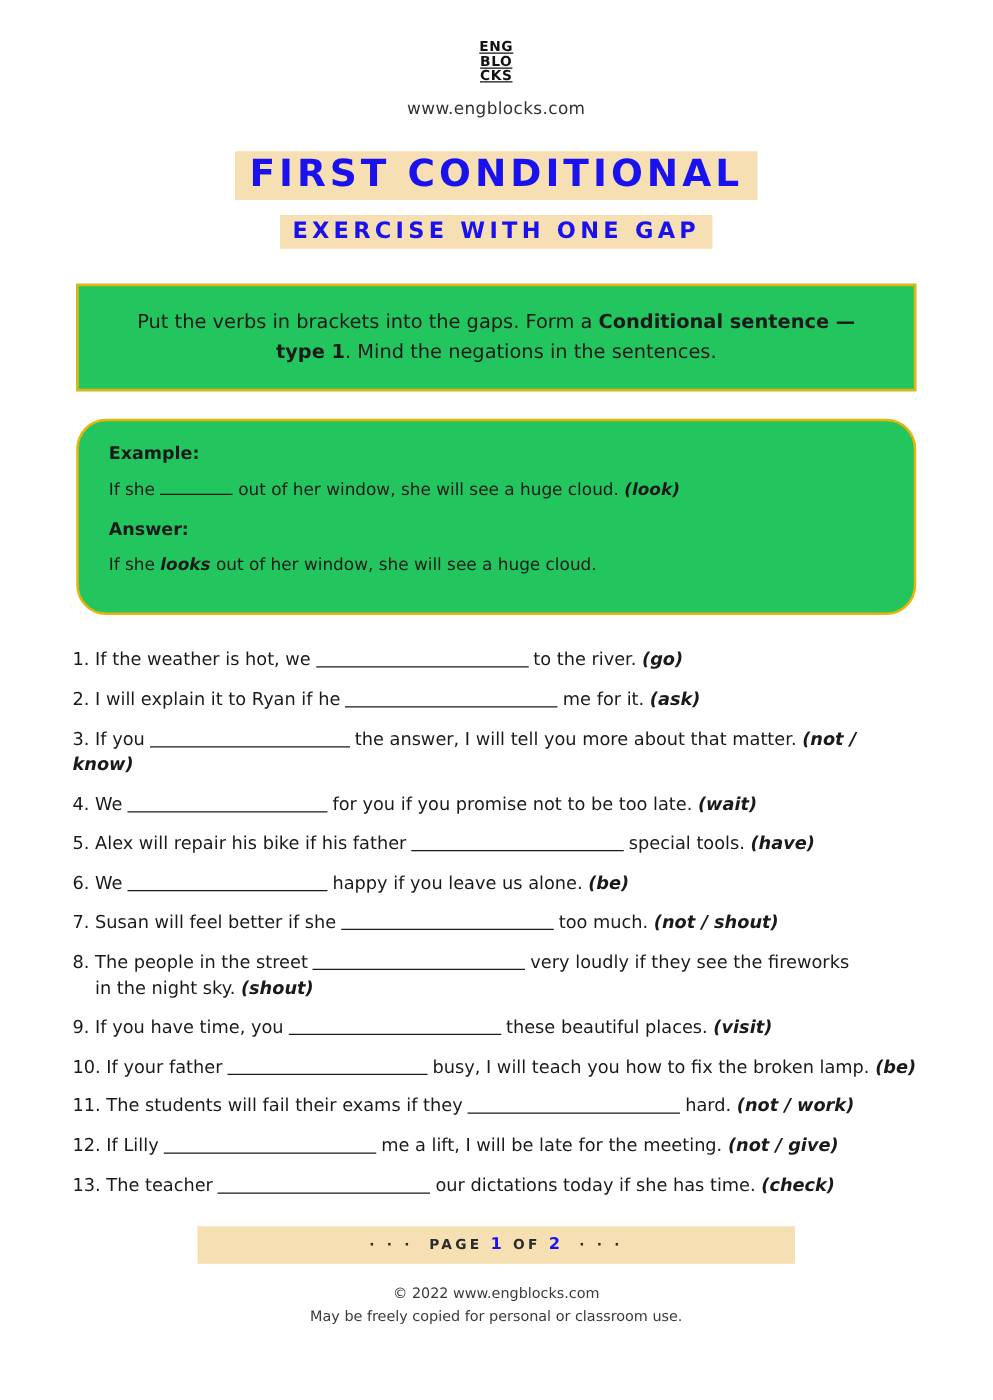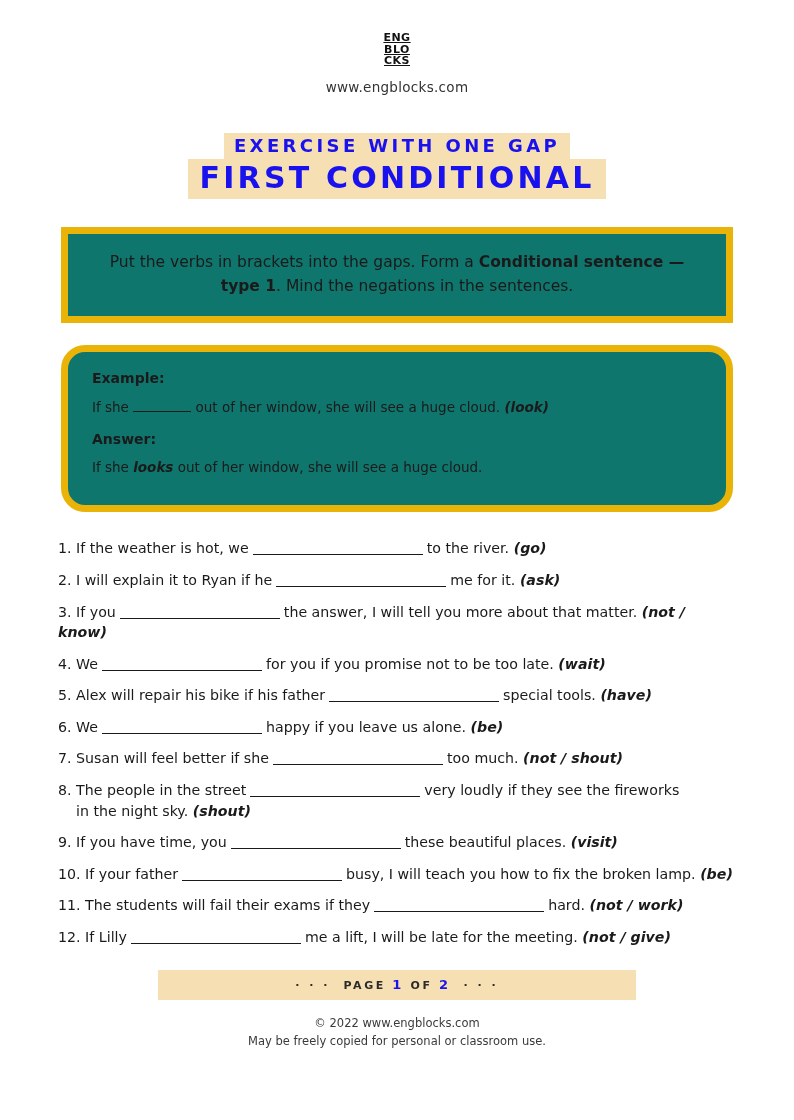--- a/index.html
+++ b/index.html
@@ -69,22 +69,22 @@
     color: #1a12ee;
     font-weight: 700;
     font-size: 18px;
     letter-spacing: 3.4px;
     padding: 3px 10px 4px 10px;
     line-height: 1.1;
   }
 
   
   .box {
-    border: 7px solid #eab308;
-    background: #0f766e;
+    border: 2px solid #eab308;
+    background: #22c55e;
     margin: 0 auto;
     box-sizing: border-box;
   }
   .instruction-box {
     margin-top: 28px;
     width: 672px;
     padding: 16px 34px 18px 34px;
     text-align: center;
     font-size: 15.5px;
     line-height: 1.55;
@@ -181,22 +181,22 @@
   <div class="logo-wrap">
     <div class="logo">
       <div>ENG</div>
       <div>BLO</div>
       <div>CKS</div>
     </div>
     <div class="site-url">www.engblocks.com</div>
   </div>
 
   <div class="title-block">
+    <div><span class="title-main">FIRST CONDITIONAL</span></div>
     <div><span class="title-sub">EXERCISE WITH ONE GAP</span></div>
-    <div><span class="title-main">FIRST CONDITIONAL</span></div>
   </div>
 
   <div class="box instruction-box">
     <span>Put the verbs in brackets into the gaps. Form a </span><b>Conditional sentence — type 1</b><span>. Mind the negations in the sentences.</span>
   </div>
 
   <div class="box example-box">
     <div class="example-label">Example:</div>
     <div class="example-line">
       <span>If she</span>
@@ -218,20 +218,21 @@
       <div class="ex-item"><span>3.</span> <span>If you</span><span class="blank" style="width: 160px;"></span><span>the answer, I will tell you more about that matter.</span> <span class="verb">(not / know)</span></div>
       <div class="ex-item"><span>4.</span> <span>We</span><span class="blank" style="width: 160px;"></span><span>for you if you promise not to be too late.</span> <span class="verb">(wait)</span></div>
       <div class="ex-item"><span>5.</span> <span>Alex will repair his bike if his father</span><span class="blank" style="width: 170px;"></span><span>special tools.</span> <span class="verb">(have)</span></div>
       <div class="ex-item"><span>6.</span> <span>We</span><span class="blank" style="width: 160px;"></span><span>happy if you leave us alone.</span> <span class="verb">(be)</span></div>
       <div class="ex-item"><span>7.</span> <span>Susan will feel better if she</span><span class="blank" style="width: 170px;"></span><span>too much.</span> <span class="verb">(not / shout)</span></div>
       <div class="ex-item"><span>8.</span> <span>The people in the street</span><span class="blank" style="width: 170px;"></span><span>very loudly if they see the fireworks</span> <span class="ex-cont"><span>in the night sky.</span> <span class="verb">(shout)</span></span></div>
       <div class="ex-item"><span>9.</span> <span>If you have time, you</span><span class="blank" style="width: 170px;"></span><span>these beautiful places.</span> <span class="verb">(visit)</span></div>
       <div class="ex-item"><span>10.</span> <span>If your father</span><span class="blank" style="width: 160px;"></span><span>busy, I will teach you how to fix the broken lamp.</span> <span class="verb">(be)</span></div>
       <div class="ex-item"><span>11.</span> <span>The students will fail their exams if they</span><span class="blank" style="width: 170px;"></span><span>hard.</span> <span class="verb">(not / work)</span></div>
       <div class="ex-item"><span>12.</span> <span>If Lilly</span><span class="blank" style="width: 170px;"></span><span>me a lift, I will be late for the meeting.</span> <span class="verb">(not / give)</span></div>
+      <div class="ex-item"><span>13.</span> <span>The teacher</span><span class="blank" style="width: 170px;"></span><span>our dictations today if she has time.</span> <span class="verb">(check)</span></div>
     </div>
 
   <div class="page-banner">
     <span class="dots">· · ·</span>
     &nbsp;<span>PAGE</span>
     <span class="num">1</span>
     <span>OF</span>
     <span class="num">2</span>&nbsp;
     <span class="dots">· · ·</span>
   </div>

